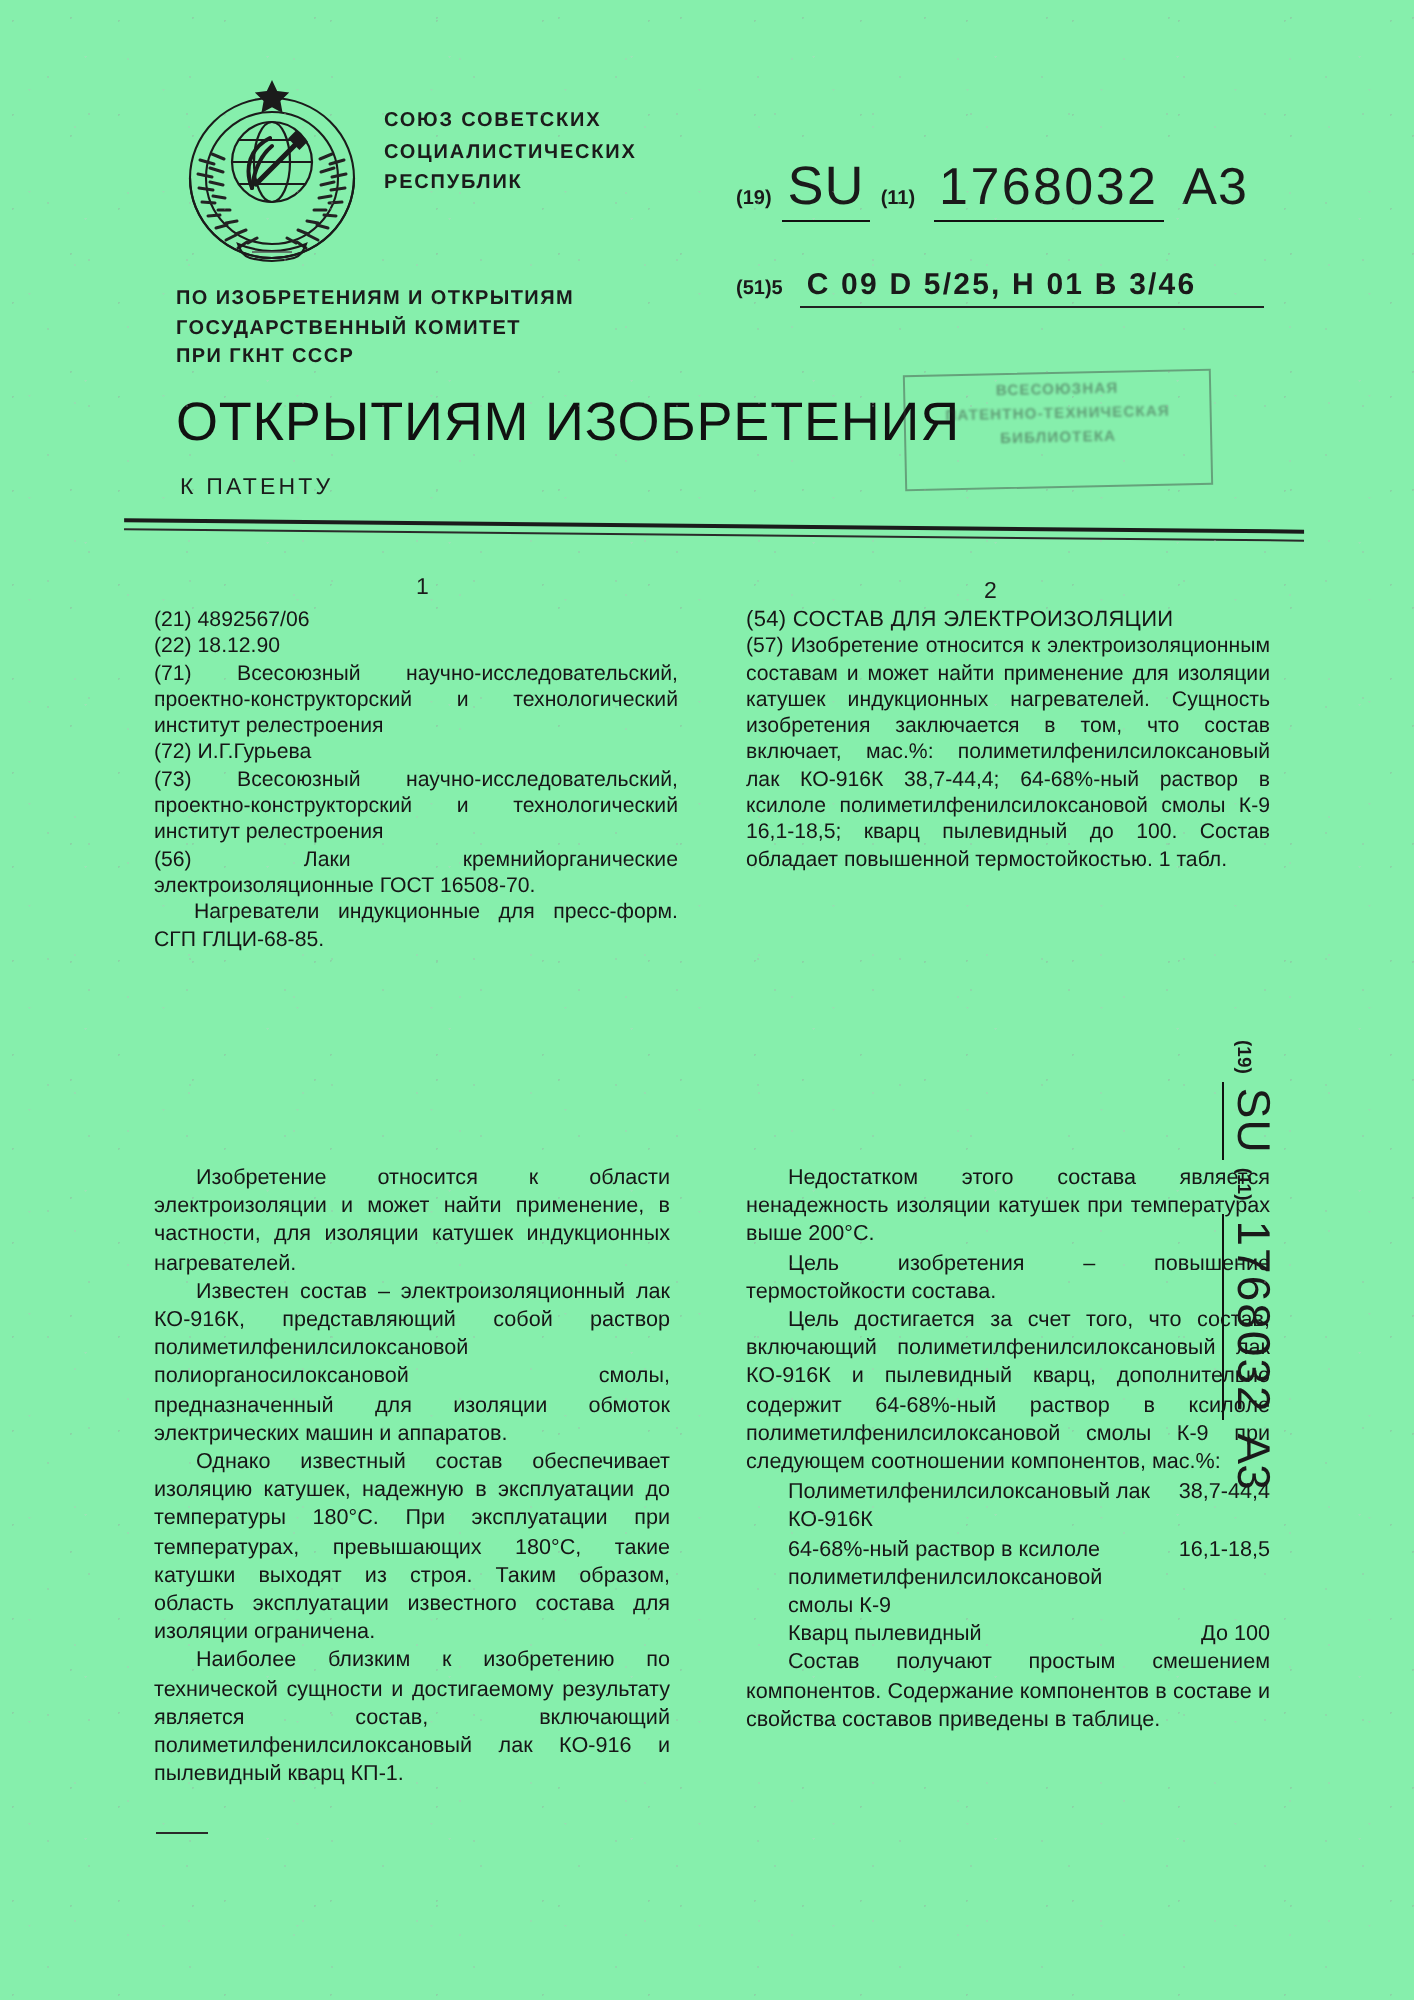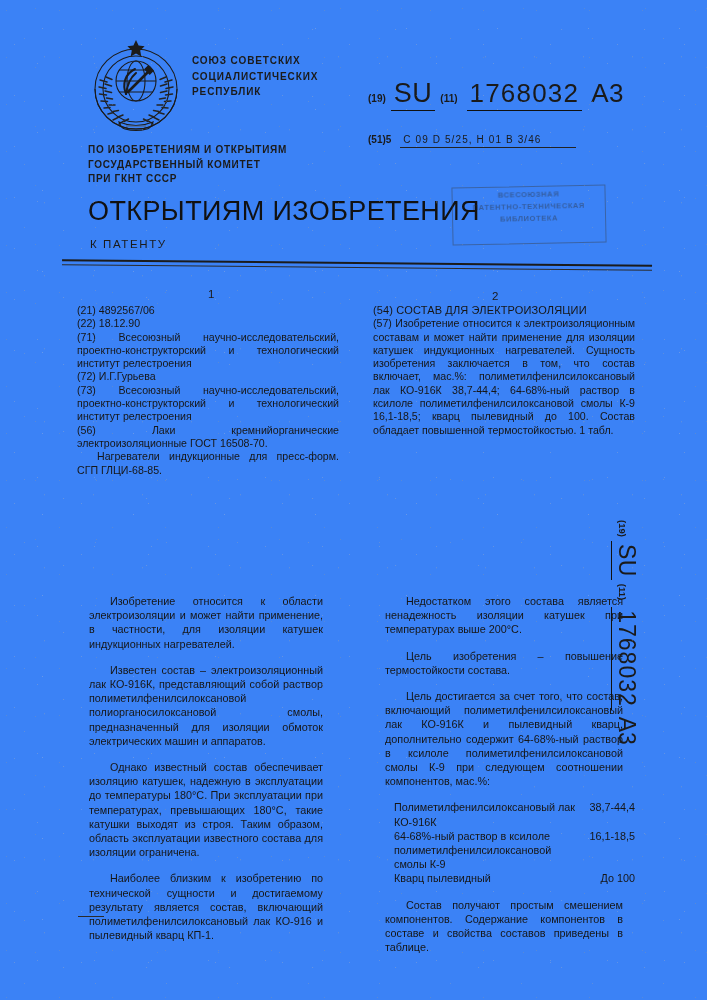--- a/index.html
+++ b/index.html
@@ -9,21 +9,21 @@
   }
   body {
     font-family: "Liberation Sans", sans-serif;
     color: #1a1a1a;
   }
   #page {
     position: relative;
     width: 707px;
     height: 1000px;
     overflow: hidden;
-    background: #3b82f6;
+    background: #86efac;
   }
   
   .noise {
     position: absolute;
     inset: 0;
     pointer-events: none;
     opacity: .30;
     background-image:
       radial-gradient(circle at 12% 22%, #999 .5px, transparent .6px),
       radial-gradient(circle at 34% 61%, #aaa .5px, transparent .6px),
@@ -95,25 +95,26 @@
   }
 
   .ipcline {
     position: absolute;
     left: 368px; top: 134px;
     display: flex;
     align-items: baseline;
     white-space: nowrap;
   }
   .ipc-code {
-    font-size: 10px;
+    font-size: 15px;
     letter-spacing: 1.1px;
     margin-left: 9px;
     border-bottom: 1.1px solid #222;
     padding: 0 34px 2px 3px;
+    font-weight: bold;
   }
 
   .title-main {
     position: absolute;
     left: 88px; top: 196px;
     font-size: 27px;
     letter-spacing: .4px;
     font-weight: 400;
     color: #111;
   }
@@ -184,21 +185,21 @@
   
   .body-col {
     position: absolute;
     font-size: 10.8px;
     line-height: 14.2px;
     text-align: justify;
     color: #161616;
   }
   .body-col.left  { left: 77px;  top: 582px; width: 258px; }
   .body-col.right { left: 373px; top: 582px; width: 262px; }
-  .body-col p { margin: 12px; text-indent: 21px; }
+  .body-col p { margin: 0; text-indent: 21px; }
 
   .endrule {
     position: absolute;
     left: 78px; top: 916px;
     width: 26px; height: 1.4px;
     background: #2a2a2a;
   }
 
   
   .comp-list { margin-top: 1px; }

